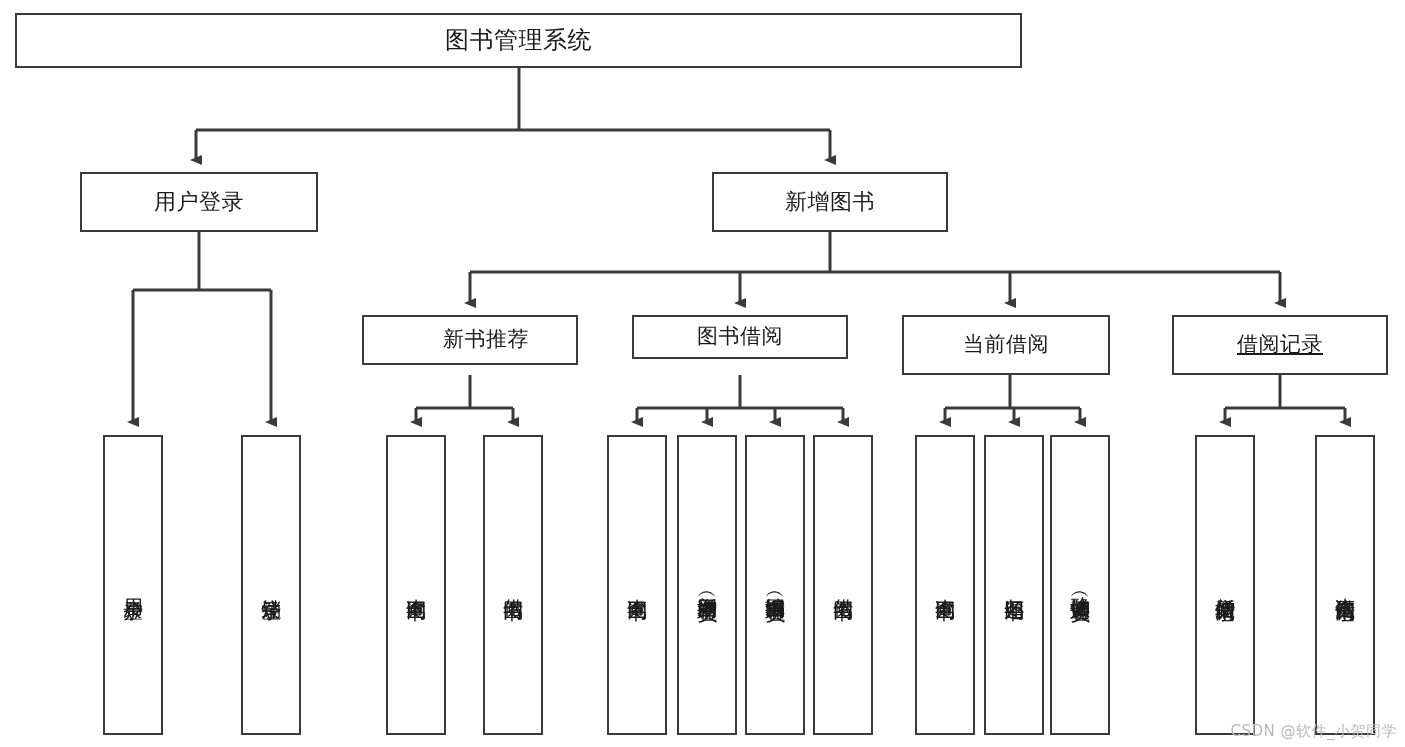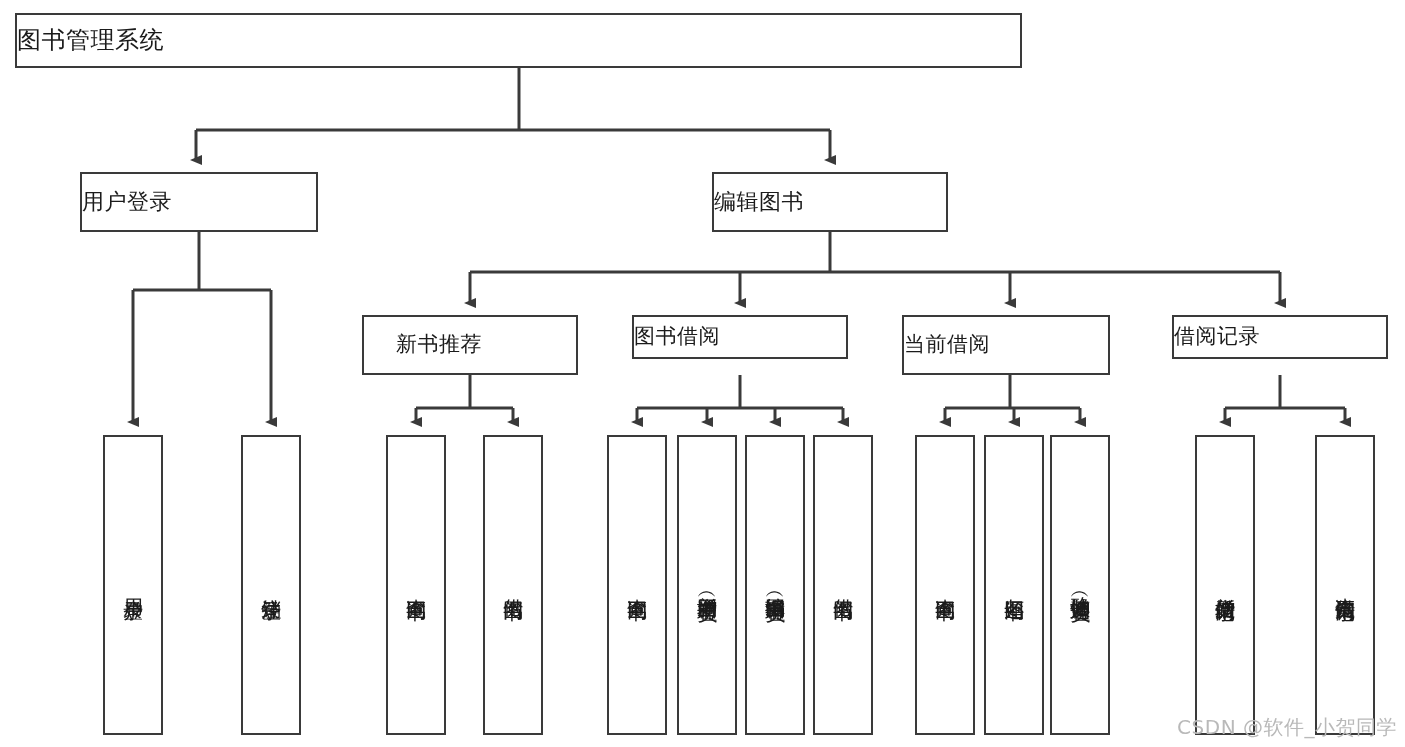--- a/index.html
+++ b/index.html
@@ -25,21 +25,21 @@
     height: 747px;
     pointer-events: none;
   }
   .node {
     position: absolute;
     box-sizing: border-box;
     background: #ffffff;
     border: 2px solid #3a3a3a;
     display: flex;
     align-items: center;
-    justify-content: flex-start;
+    justify-content: center;
     color: #1b1b1b;
   }
   .node .label {
     text-align: center;
     line-height: 1.12;
     letter-spacing: 0.5px;
   }
   .node-root .label {
     font-size: 24px;
   }
@@ -59,21 +59,21 @@
     text-orientation: upright;
     font-size: 20px;
     line-height: 1.18;
     letter-spacing: 1px;
     max-height: 100%;
   }
   .watermark {
     position: absolute;
     right: 8px;
     bottom: 6px;
-    font-size: 20px;
+    font-size: 15px;
     color: #b9b9b9;
     letter-spacing: 0.5px;
     white-space: nowrap;
   }
 </style>
 </head>
 <body>
 
 <div id="diagram-root">
 
@@ -128,33 +128,33 @@
   </svg>
 
   <div class="node node-root" style="left:15px; top:13px; width:1007px; height:55px;">
     <span class="label">图书管理系统</span>
   </div>
 
   <div class="node node-l2" style="left:80px; top:172px; width:238px; height:60px;">
     <span class="label">用户登录</span>
   </div>
   <div class="node node-l2" style="left:712px; top:172px; width:236px; height:60px;">
-    <span class="label">编辑图书</span>
-  </div>
-
-  <div class="node node-l3" style="left:362px; top:315px; width:216px; height:60px;padding-left:32px;">
+    <span class="label">新增图书</span>
+  </div>
+
+  <div class="node node-l3" style="left:362px; top:315px; width:216px; height:50px;padding-left:32px;">
     <span class="label">新书推荐</span>
   </div>
   <div class="node node-l3" style="left:632px; top:315px; width:216px; height:44px;">
     <span class="label">图书借阅</span>
   </div>
   <div class="node node-l3" style="left:902px; top:315px; width:208px; height:60px;">
     <span class="label">当前借阅</span>
   </div>
-  <div class="node node-l3" style="left:1172px; top:315px; width:216px; height:44px;">
+  <div class="node node-l3" style="left:1172px; top:315px; width:216px; height:60px;text-decoration:underline;">
     <span class="label">借阅记录</span>
   </div>
 
   <div class="node node-leaf" style="left:103px; top:435px; width:60px; height:300px;">
     <span class="label">用户登录</span>
   </div>
   <div class="node node-leaf" style="left:241px; top:435px; width:60px; height:300px;">
     <span class="label">注销登录</span>
   </div>
 

